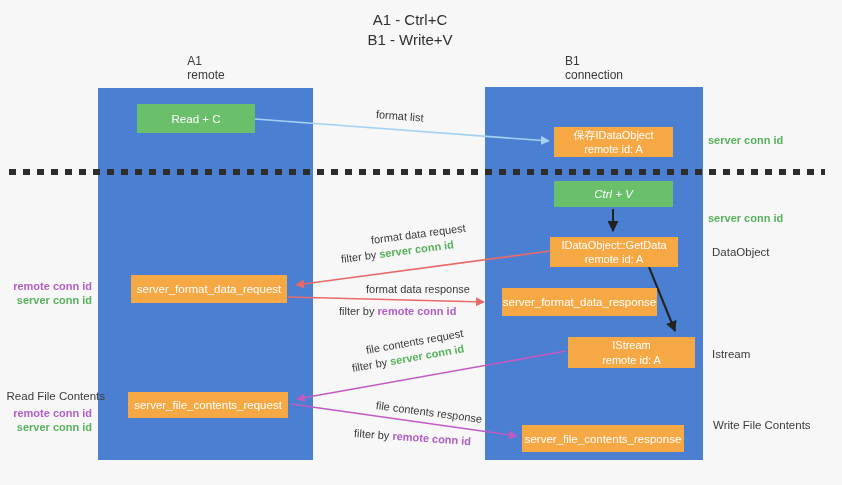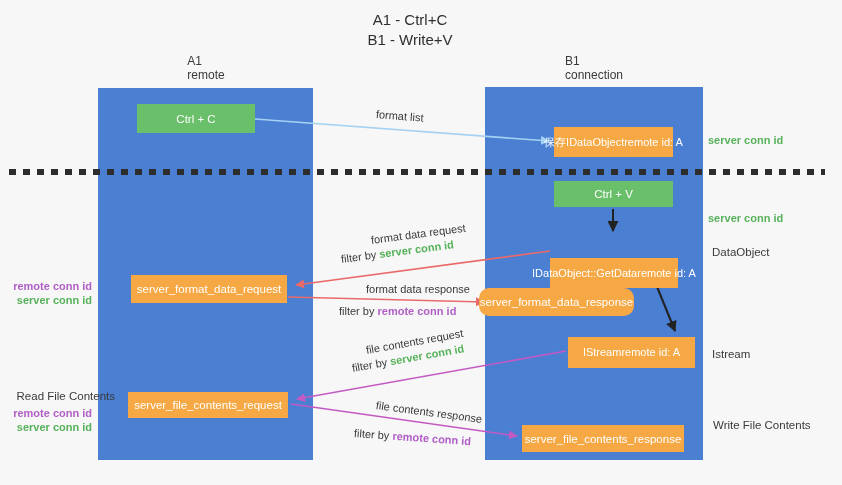--- a/index.html
+++ b/index.html
@@ -15,21 +15,21 @@
 
   .dashline{position:absolute;left:9px;top:169px;width:816px;height:6px;
             background:repeating-linear-gradient(90deg,#2d2d2d 0 7px,transparent 7px 14px);}
 
   svg.arrows{position:absolute;left:0;top:0;pointer-events:none;}
 
   .box{position:absolute;display:flex;align-items:center;justify-content:center;
        color:#fff;text-align:center;font-size:11.5px;white-space:nowrap;}
   .box.orange{background:#f6a844;}
   .box.green{background:#6abf6b;}
-  .box.twoline{flex-direction:row;line-height:1.3;font-size:11px;}
+  .box.twoline{flex-direction:column;line-height:1.3;font-size:11px;}
 
   .mid-label{position:absolute;font-size:11px;color:#3a3a3a;white-space:nowrap;
              transform-origin:0 50%;}
   .side-label{position:absolute;font-size:11.5px;color:#3a3a3a;white-space:nowrap;}
   .side-id{position:absolute;font-size:11px;font-weight:bold;white-space:nowrap;line-height:14px;}
   .green-id{color:#57b25b;font-weight:bold;}
   .purple-id{color:#b15fc6;font-weight:bold;}
   .right-align{text-align:right;}
 </style>
 </head>
@@ -74,42 +74,42 @@
     <line x1="255" y1="119" x2="549" y2="141" stroke="#a5d2f3" stroke-width="1.6" marker-end="url(#ah-blue)"></line>
     <line x1="613" y1="209" x2="613" y2="231" stroke="#222" stroke-width="2" marker-end="url(#ah-blk)"></line>
     <line x1="550" y1="251" x2="296" y2="285" stroke="#e96a6a" stroke-width="1.6" marker-end="url(#ah-red)"></line>
     <line x1="288" y1="297" x2="484" y2="302" stroke="#e96a6a" stroke-width="1.6" marker-end="url(#ah-red)"></line>
     <line x1="649" y1="267" x2="675" y2="331" stroke="#222" stroke-width="2" marker-end="url(#ah-blk)"></line>
     <line x1="566" y1="351" x2="297" y2="399" stroke="#c35ac3" stroke-width="1.6" marker-end="url(#ah-mag)"></line>
     <line x1="291" y1="404" x2="517" y2="436" stroke="#c35ac3" stroke-width="1.6" marker-end="url(#ah-mag)"></line>
   </svg>
 
   <div class="box green" style="left:137px;top:104px;width:118px;height:29px;">
-    <span>Ctrl + C</span>
+    <span>Read + C</span>
   </div>
 
   <div class="box orange twoline" style="left:554px;top:127px;width:119px;height:30px;">
     <span>保存IDataObject</span>
     <span>remote id: A</span>
   </div>
 
-  <div class="box green" style="left:554px;top:181px;width:119px;height:26px;">
+  <div class="box green" style="left:554px;top:181px;width:119px;height:26px;font-style:italic;">
     <span>Ctrl + V</span>
   </div>
 
-  <div class="box orange twoline" style="left:550px;top:237px;width:128px;height:30px;margin-top:21px;">
+  <div class="box orange twoline" style="left:550px;top:237px;width:128px;height:30px;">
     <span>IDataObject::GetData</span>
     <span>remote id: A</span>
   </div>
 
   <div class="box orange" style="left:131px;top:275px;width:156px;height:28px;">
     <span>server_format_data_request</span>
   </div>
 
-  <div class="box orange" style="left:479px;top:288px;width:155px;height:28px;border-radius:10px;">
+  <div class="box orange" style="left:502px;top:288px;width:155px;height:28px;">
     <span>server_format_data_response</span>
   </div>
 
   <div class="box orange twoline" style="left:568px;top:337px;width:127px;height:31px;">
     <span>IStream</span>
     <span>remote id: A</span>
   </div>
 
   <div class="box orange" style="left:522px;top:425px;width:162px;height:27px;">
     <span>server_file_contents_response</span>
@@ -144,19 +144,19 @@
   <div class="side-id green-id" style="left:708px;top:133px;">server conn id</div>
   <div class="side-id green-id" style="left:708px;top:211px;">server conn id</div>
   <div class="side-label" style="left:712px;top:246px;">DataObject</div>
   <div class="side-label" style="left:712px;top:348px;">Istream</div>
   <div class="side-label" style="left:713px;top:419px;">Write File Contents</div>
 
   <div class="side-id right-align" style="left:0;top:279px;width:92px;">
     <div class="purple-id">remote conn id</div>
     <div class="green-id">server conn id</div>
   </div>
-  <div class="side-label right-align" style="left:0;top:390px;width:105px;margin-left:10px;">Read File Contents</div>
+  <div class="side-label right-align" style="left:0;top:390px;width:105px;">Read File Contents</div>
   <div class="side-id right-align" style="left:0;top:406px;width:92px;">
     <div class="purple-id">remote conn id</div>
     <div class="green-id">server conn id</div>
   </div>
 
 </div>
 
 </body></html>

